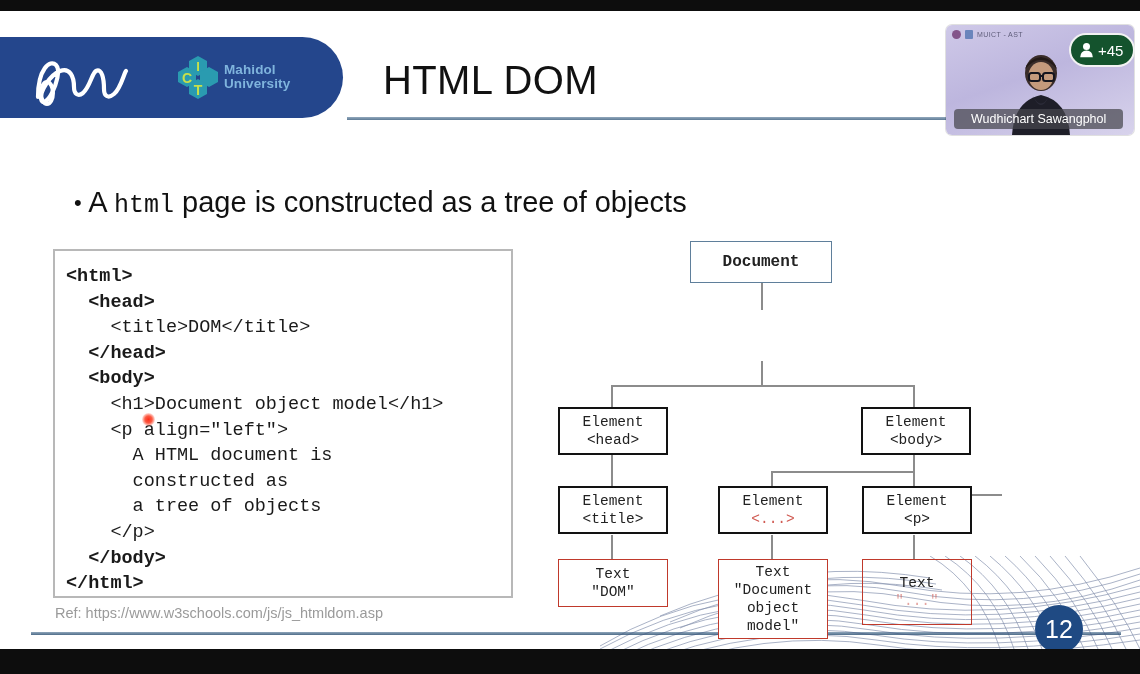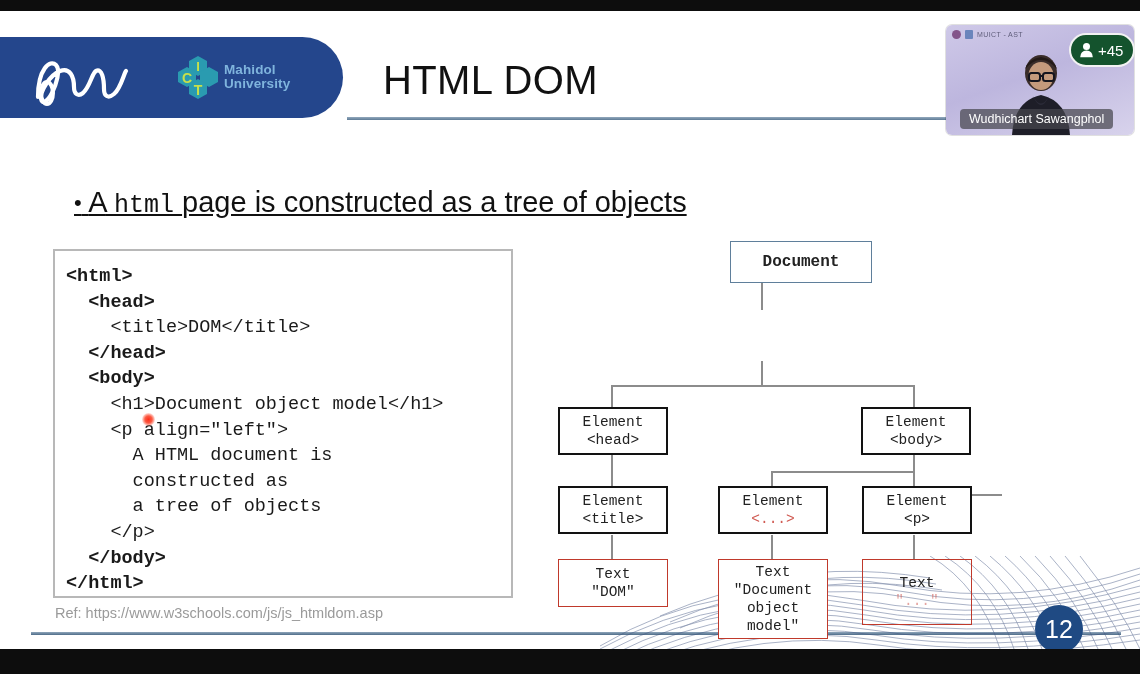--- a/index.html
+++ b/index.html
@@ -21,21 +21,21 @@
   #mu-name{position:absolute;left:224px;top:26px;color:#7fb4dd;font-size:13.5px;
            font-weight:bold;line-height:13.5px;letter-spacing:.1px;}
 
   #slide-title{position:absolute;left:383px;top:47px;font-size:40px;color:#111;
                font-weight:normal;letter-spacing:.4px;white-space:nowrap;}
   #title-rule{position:absolute;left:347px;top:106px;width:770px;height:3px;
               background:linear-gradient(to bottom,#93a9bd,#5d7a95);}
 
   
   #bullet-row{position:absolute;left:74px;top:172px;font-size:29px;color:#111;
-              white-space:nowrap;line-height:38px;text-decoration:underline;}
+              white-space:nowrap;line-height:38px;}
   #bullet-row .dot{font-size:22px;vertical-align:2px;}
   .mono-inline{font-family:"Liberation Mono",monospace;font-size:25px;}
 
   
   #code-box{position:absolute;left:53px;top:238px;width:460px;height:349px;
             background:#fff;border:2px solid #b8b8b8;box-sizing:border-box;}
   #code-pre{margin:0;padding:13px 8px 0 11px;font-family:"Liberation Mono",monospace;
             font-size:18.5px;line-height:25.6px;color:#1a1a1a;white-space:pre;}
   #code-pre b{font-weight:bold;}
   #laser{position:absolute;left:142px;top:402px;width:13px;height:13px;border-radius:50%;
@@ -45,21 +45,21 @@
   
   #tree{position:absolute;left:540px;top:215px;width:600px;height:420px;}
   .tnode{position:absolute;box-sizing:border-box;background:#fff;
          font-family:"Liberation Mono",monospace;font-size:14.5px;color:#222;
          display:flex;flex-direction:column;align-items:center;justify-content:center;
          line-height:18px;text-align:center;z-index:3;}
   .tnode.blue{border:1.6px solid #5f7f9b;}
   .tnode.black{border:2px solid #121212;}
   .tnode.red{border:1.8px solid #c0392b;}
   .tnode.green{border:1.6px solid #7a9a5e;}
-  .tnode.bold{font-weight:bold;font-size:16px;margin-left:40px;}
+  .tnode.bold{font-weight:bold;font-size:16px;}
   .red-txt{color:#d05a52;}
   .tline{position:absolute;background:#8c8c8c;z-index:1;}
   .tline.v{width:1.6px;}
   .tline.h{height:1.6px;}
 
   
   #waves{position:absolute;left:600px;top:545px;width:540px;height:93px;overflow:hidden;z-index:2;}
   #page-badge{position:absolute;left:1035px;top:594px;width:48px;height:48px;border-radius:50%;
               background:#1f4a83;color:#fff;font-size:25px;display:flex;align-items:center;
               justify-content:center;z-index:5;}
@@ -69,23 +69,23 @@
   
   #video-panel{position:absolute;left:946px;top:14px;width:188px;height:110px;
                border-radius:6px;overflow:hidden;z-index:20;
                background:linear-gradient(160deg,#cfc9e8 0%,#bdb6de 45%,#d8d3ec 100%);
                box-shadow:0 0 0 1px rgba(0,0,0,.12);}
   #vid-watermark{position:absolute;left:6px;top:5px;display:flex;align-items:center;gap:4px;
                  font-size:7px;color:#3a3a55;letter-spacing:.4px;opacity:.75;}
   #vid-wm-dot{width:9px;height:9px;border-radius:50%;background:#6b2f6b;}
   #vid-wm-ict{width:8px;height:9px;background:#4a6fae;border-radius:1px;}
   #vid-person{position:absolute;left:52px;top:24px;width:86px;height:86px;}
-  #vid-name{position:absolute;left:8px;bottom:6px;max-width:172px;padding:3px 9px;
+  #vid-name{position:absolute;left:8px;bottom:6px;max-width:172px;padding:3px 17px;
             border-radius:4px;background:rgba(70,70,78,.72);color:#fff;font-size:12.5px;
-            white-space:nowrap;overflow:hidden;margin-left:6px;}
+            white-space:nowrap;overflow:hidden;}
   #participant-badge{position:absolute;left:1069px;top:22px;height:34px;min-width:62px;
                      padding:0 10px 0 8px;border-radius:17px;background:#14532d;color:#fff;
                      display:flex;align-items:center;gap:4px;font-size:15px;z-index:25;
                      border:2px solid #f2f2f2;box-sizing:border-box;}
 </style>
 </head>
 <body>
 
 <div id="letterbox-top"></div>
 

